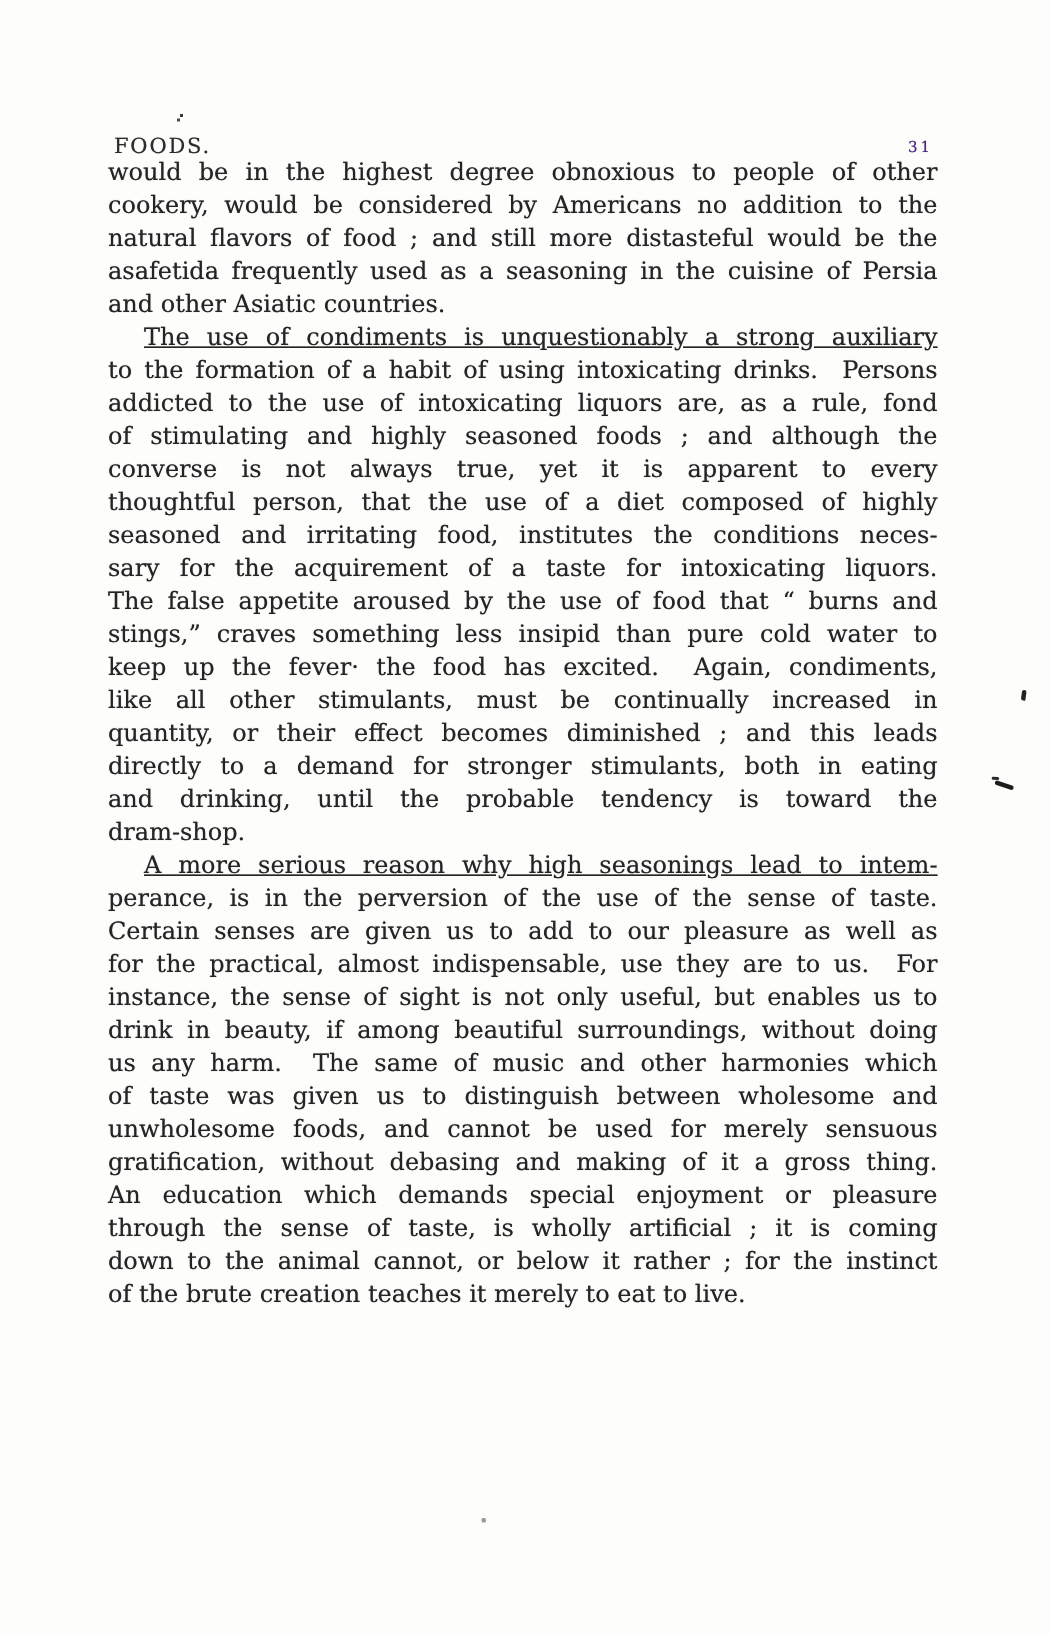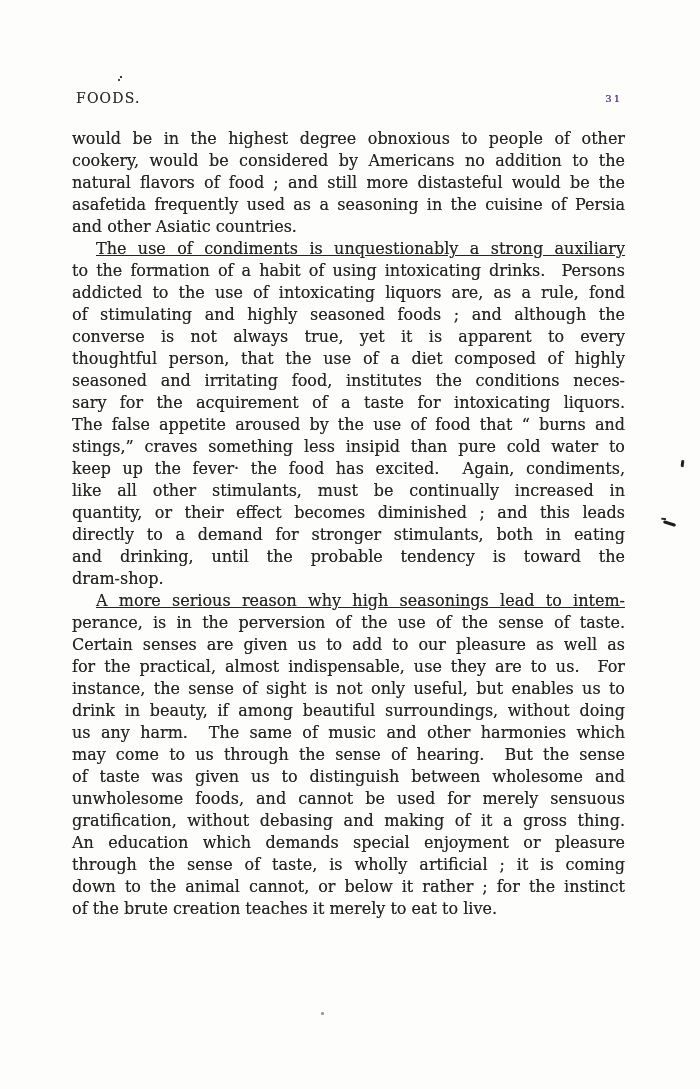--- a/index.html
+++ b/index.html
@@ -44,21 +44,21 @@
     top: 3px;
     font-size: 10px;
     letter-spacing: 2px;
     color: #4c1d95;
     text-shadow: 0 0 0.5px rgba(40,40,40,0.55);
   }
   
   .text-block {
     position: absolute;
     left: 72px;
-    top: 128px;
+    top: 104px;
     width: 553px;
   }
   .paragraph {
     margin: 0;
     padding: 0;
   }
   .line {
     height: 22px;
     line-height: 22px;
     font-size: 16px;
@@ -163,21 +163,20 @@
         <div class="line last">dram-shop.</div>
       </div>
       <div class="paragraph">
         <div class="line indent">A more serious reason why high seasonings lead to intem-</div>
         <div class="line">perance, is in the perversion of the use of the sense of taste.</div>
         <div class="line">Certain senses are given us to add to our pleasure as well as</div>
         <div class="line">for the practical, almost indispensable, use they are to us.&nbsp; For</div>
         <div class="line">instance, the sense of sight is not only useful, but enables us to</div>
         <div class="line">drink in beauty, if among beautiful surroundings, without doing</div>
         <div class="line">us any harm.&nbsp; The same of music and other harmonies which</div>
-        <div class="line">may come to us through the sense of hearing.&nbsp; But the sense</div>
         <div class="line">of taste was given us to distinguish between wholesome and</div>
         <div class="line">unwholesome foods, and cannot be used for merely sensuous</div>
         <div class="line">gratification, without debasing and making of it a gross thing.</div>
         <div class="line">An education which demands special enjoyment or pleasure</div>
         <div class="line">through the sense of taste, is wholly artificial ; it is coming</div>
         <div class="line">down to the animal cannot, or below it rather ; for the instinct</div>
         <div class="line last">of the brute creation teaches it merely to eat to live.</div>
       </div>
     </div>
 

